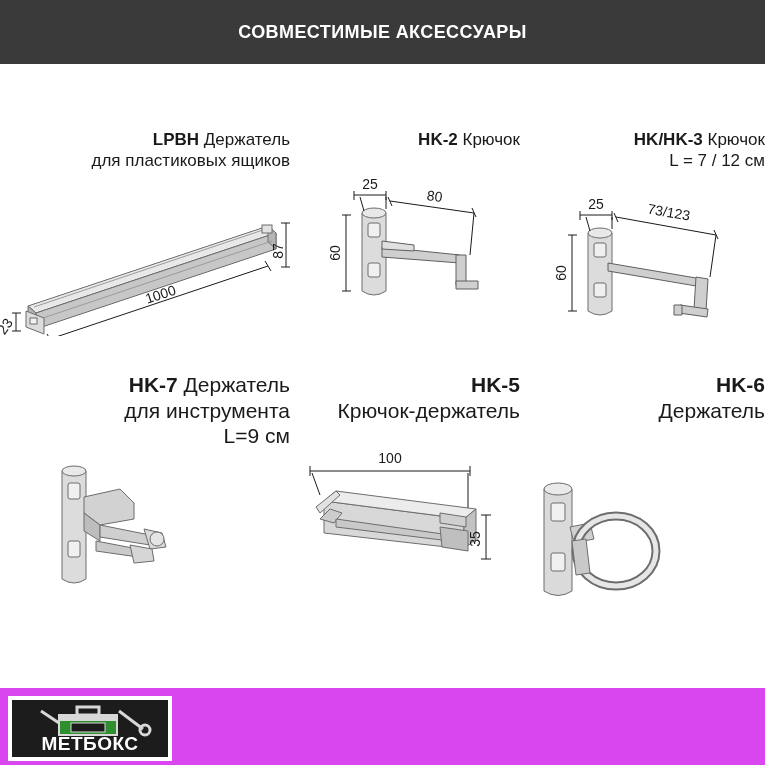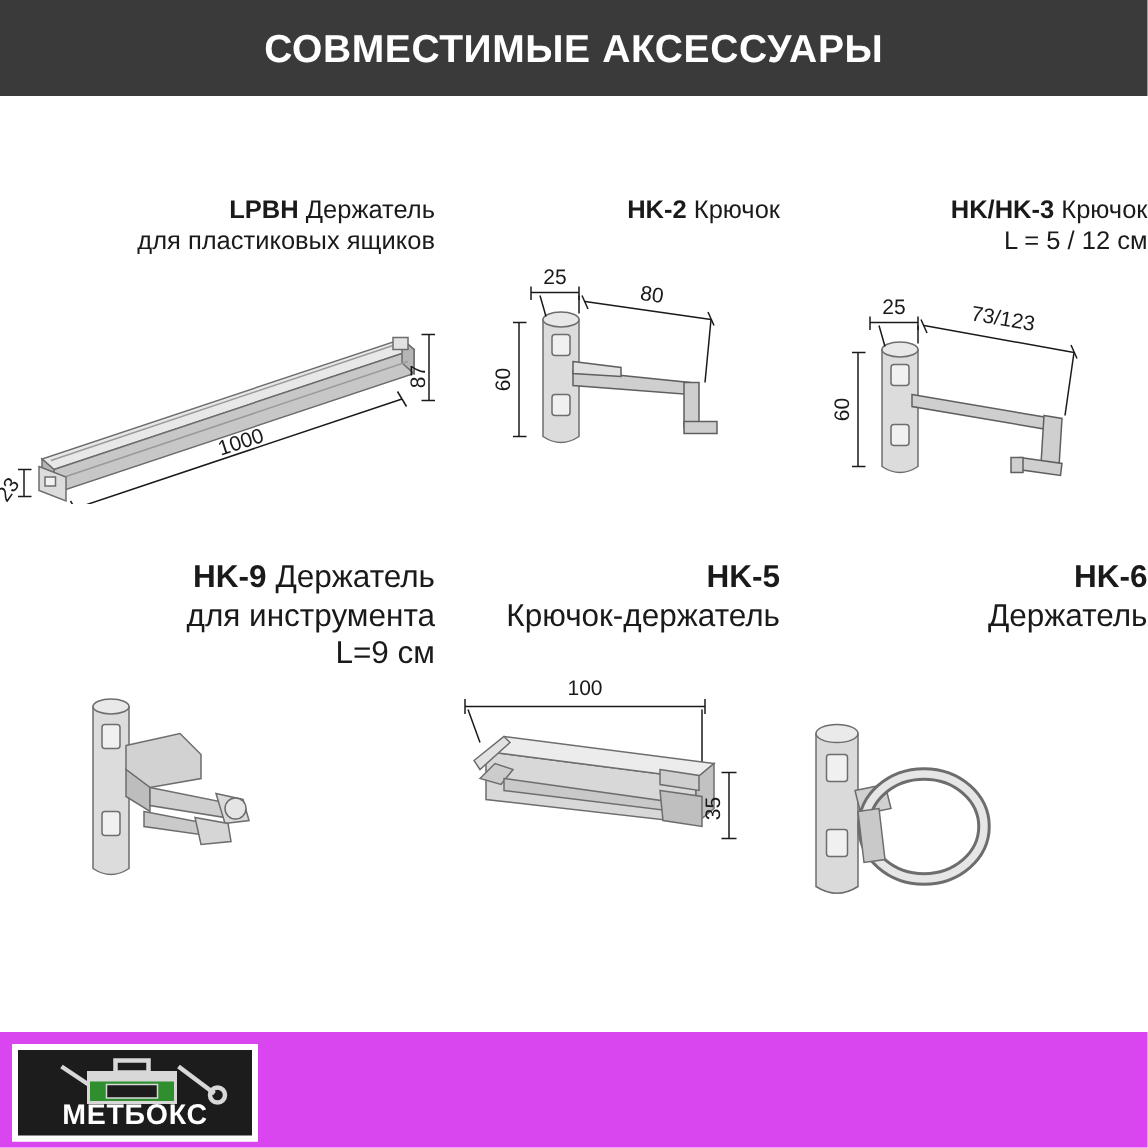--- a/index.html
+++ b/index.html
@@ -26,21 +26,21 @@
     top: 0; left: 0;
     width: 765px;
     height: 64px;
     background: #3a3a3a;
     display: flex;
     align-items: center;
     justify-content: center;
   }
   .header-title {
     color: #ffffff;
-    font-size: 26px;
+    font-size: 18px;
     font-weight: bold;
     letter-spacing: 0.4px;
     text-align: center;
   }
   .header-underline {
     position: absolute;
     top: 64px; left: 0;
     width: 765px;
     height: 4px;
     background: #ffffff;
@@ -249,21 +249,21 @@
             </g>
             <text class="dimtext" x="50" y="102" transform="rotate(-90 50 102)" text-anchor="middle">60</text>
           </svg>
         </div>
       </div>
 
       <div class="cell cell-c">
         <div class="caption cap-r1">
           <span class="code">HK/HK-3</span>
           <span>Крючок</span><br>
-          <span>L = 5 / 12 см</span>
+          <span>L = 7 / 12 см</span>
         </div>
         <div class="draw">
           <svg width="245" height="165" viewBox="0 0 245 165">
 
             <g stroke="#6d6d6d" stroke-width="1">
               <path d="M68,62 q12,-8 24,0 l0,78 q-12,8 -24,0 z" fill="#dcdcdc"></path>
               <rect x="74" y="72" width="12" height="14" rx="2" fill="#f0f0f0"></rect>
               <rect x="74" y="112" width="12" height="14" rx="2" fill="#f0f0f0"></rect>
               <ellipse cx="80" cy="62" rx="12" ry="5" fill="#e8e8e8"></ellipse>
             </g>
@@ -300,21 +300,21 @@
             <text class="dimtext" x="46" y="102" transform="rotate(-90 46 102)" text-anchor="middle">60</text>
           </svg>
         </div>
       </div>
     </div>
 
     <div class="row row-2">
 
       <div class="cell cell-a">
         <div class="caption cap-r2">
-          <span class="code">HK-9</span>
+          <span class="code">HK-7</span>
           <span>Держатель</span><br>
           <span>для инструмента</span><br>
           <span>L=9 см</span>
         </div>
         <div class="draw">
           <svg width="290" height="190" viewBox="0 0 290 190">
             <g stroke="#6d6d6d" stroke-width="1">
 
               <path d="M62,22 q12,-8 24,0 l0,108 q-12,8 -24,0 z" fill="#dcdcdc"></path>
               <ellipse cx="74" cy="22" rx="12" ry="5" fill="#e9e9e9"></ellipse>

